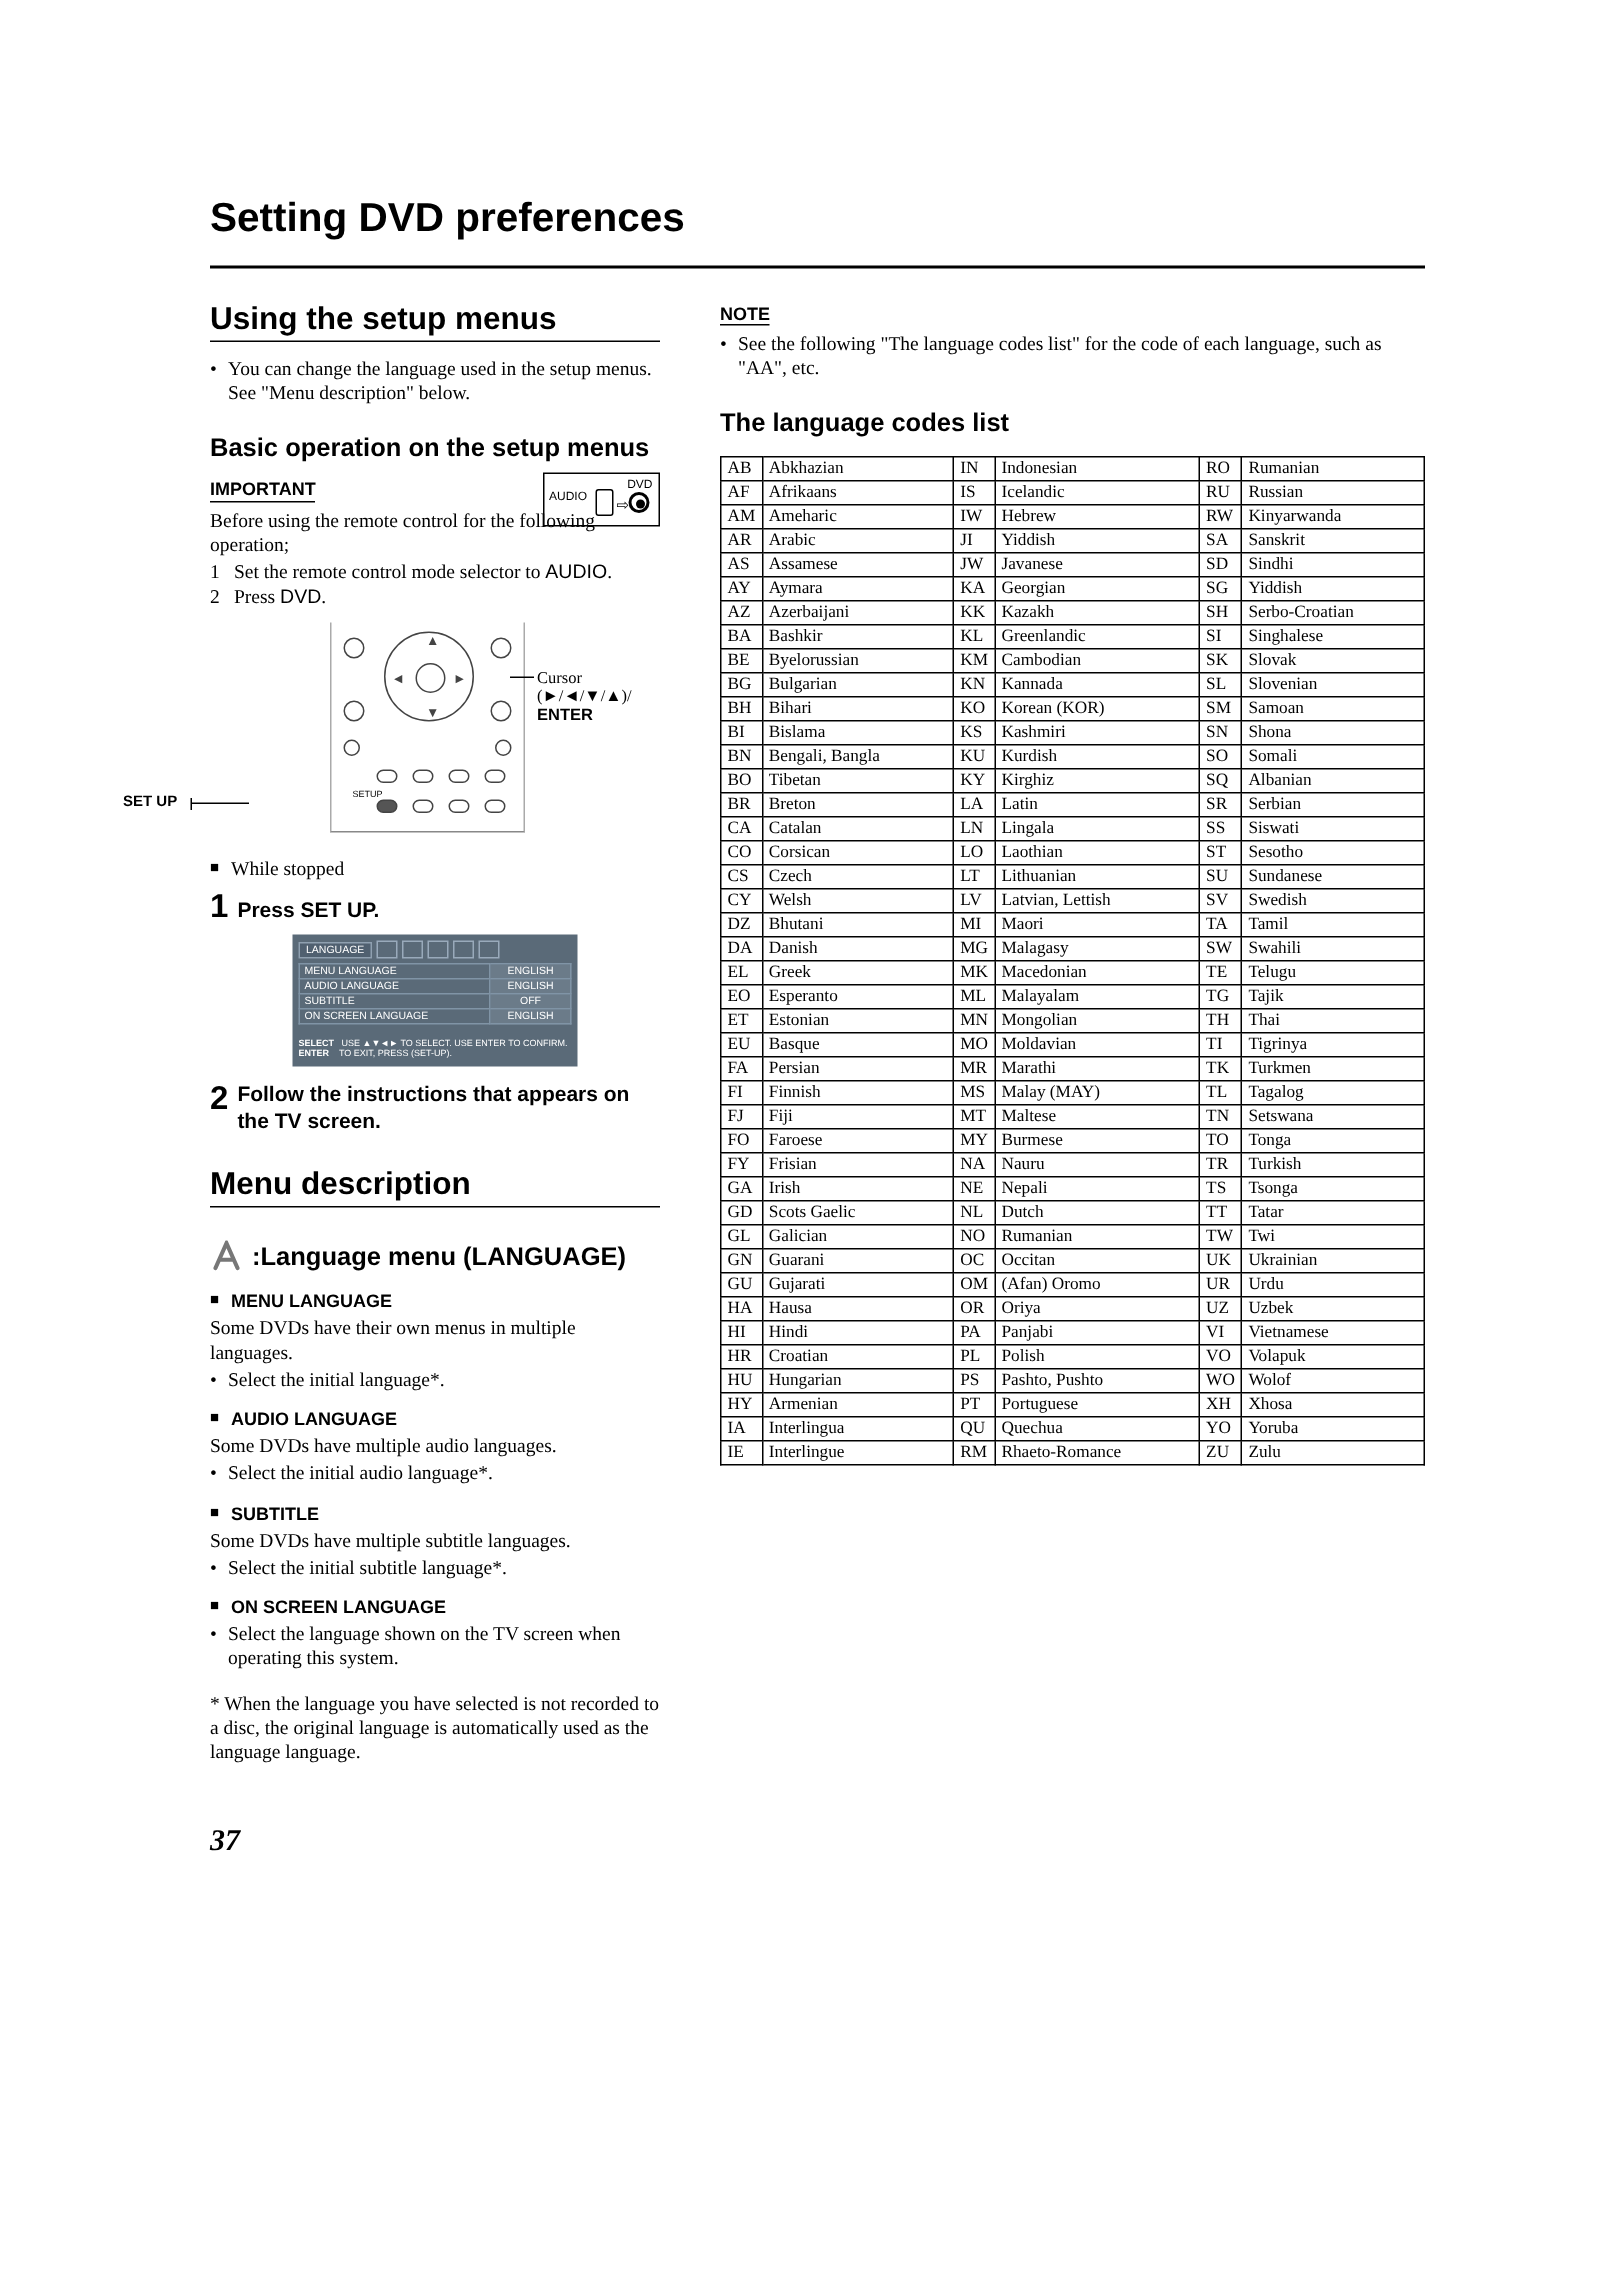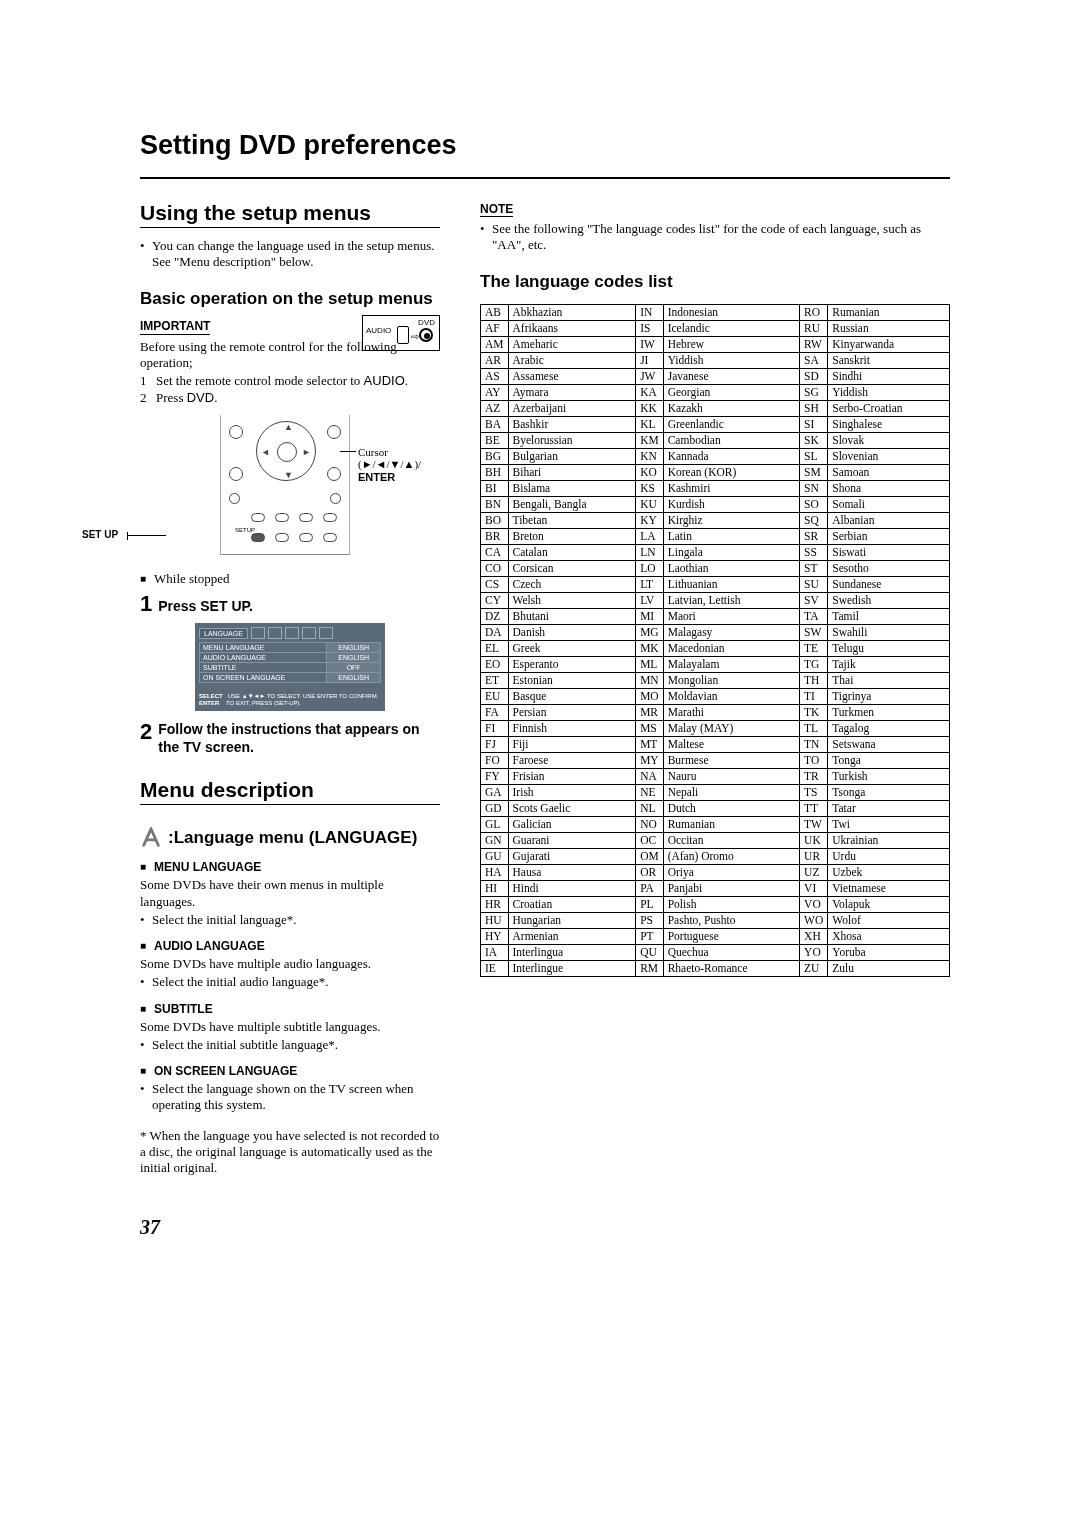--- a/index.html
+++ b/index.html
@@ -308,21 +308,21 @@
         <div class="sqbullet"><span class="lbl">AUDIO LANGUAGE</span></div>
         <div class="body-text">Some DVDs have multiple audio languages.</div>
         <div class="bullet body-text">Select the initial audio language*.</div>
         <div class="sqbullet"><span class="lbl">SUBTITLE</span></div>
         <div class="body-text">Some DVDs have multiple subtitle languages.</div>
         <div class="bullet body-text">Select the initial subtitle language*.</div>
         <div class="sqbullet"><span class="lbl">ON SCREEN LANGUAGE</span></div>
         <div class="bullet body-text">Select the language shown on the TV screen when operating this system.</div>
       </div>
 
-    <div class="body-text" style="margin-top:14px">* When the language you have selected is not recorded to a disc, the original language is automatically used as the initial original.</div>
+    <div class="body-text" style="margin-top:14px">* When the language you have selected is not recorded to a disc, the original language is automatically used as the language language.</div>
 
     <div class="pagenum">37</div>
   </div>
 
   <div class="col col-right">
     <div><span class="note-title">NOTE</span></div>
     <div class="bullet body-text">See the following "The language codes list" for the code of each language, such as "AA", etc.</div>
 
     <div class="lang-h3">The language codes list</div>
 

